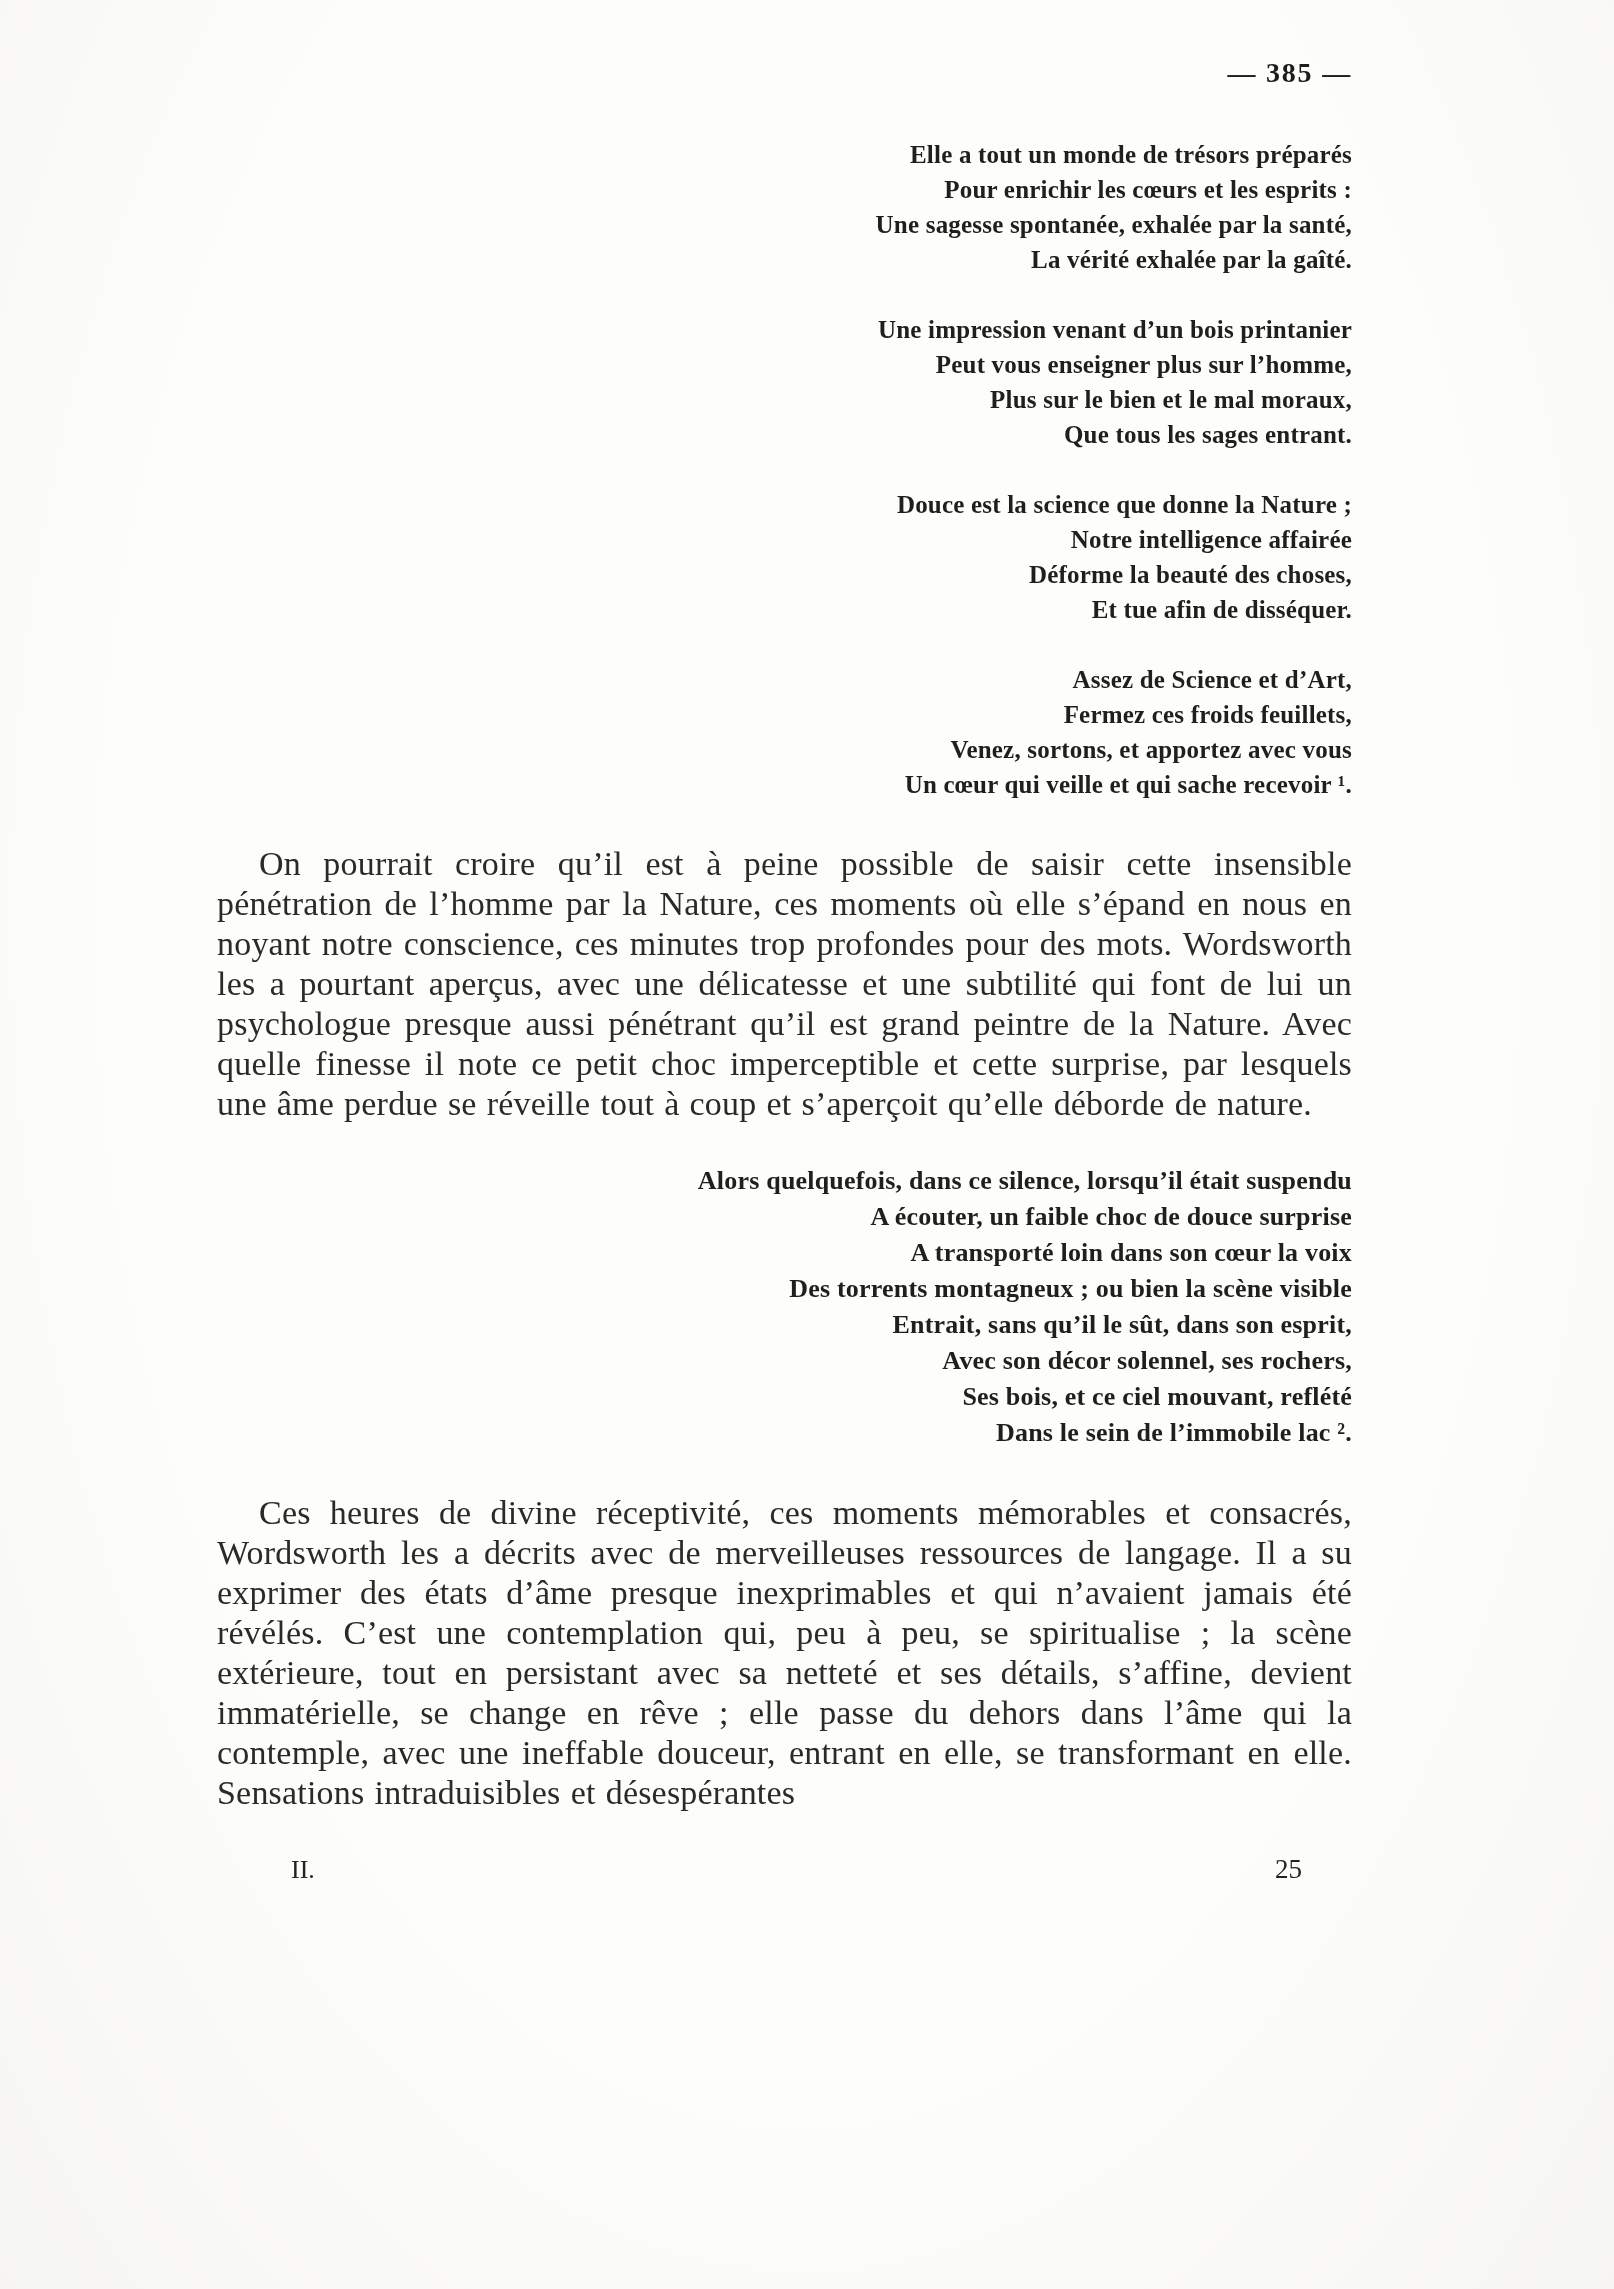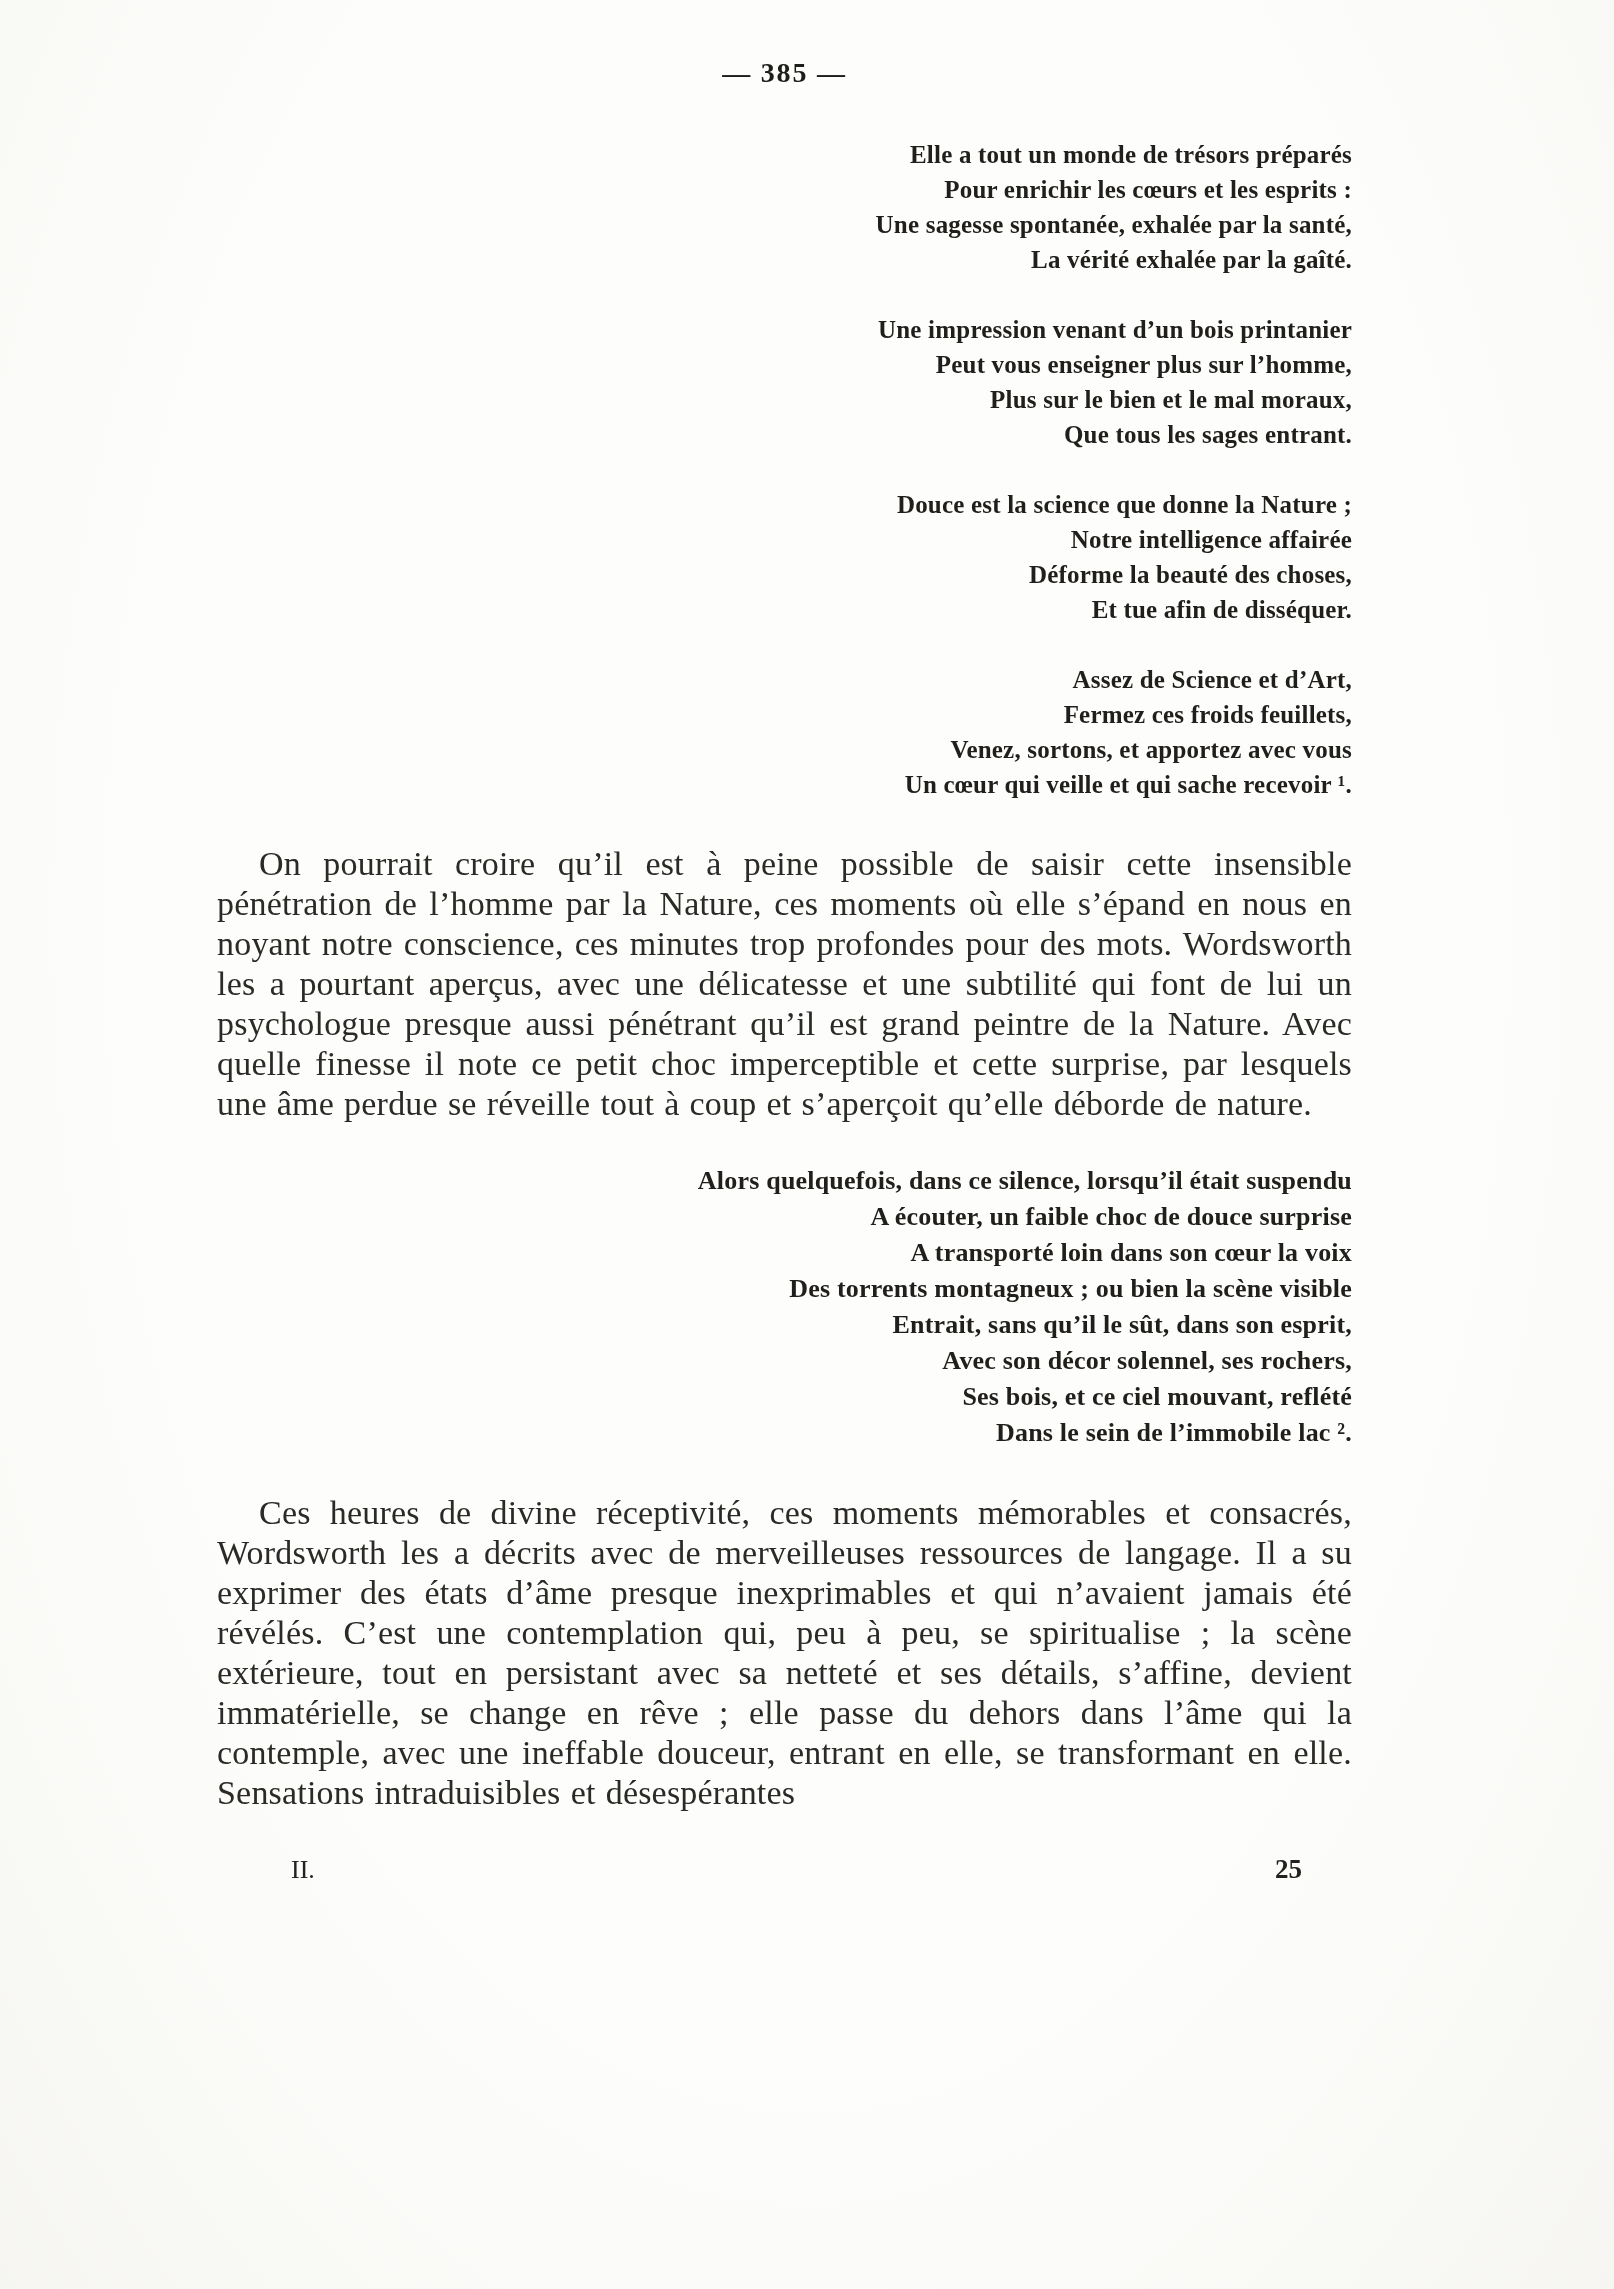--- a/index.html
+++ b/index.html
@@ -13,21 +13,21 @@
     height: 2290px;
     box-sizing: border-box;
     background: #fdfdfb;
     background-image: radial-gradient(ellipse at 50% 40%, rgba(255,255,255,0) 60%, rgba(225,223,218,0.25) 100%);
     color: #2b2a26;
     font-family: "Liberation Serif", "DejaVu Serif", serif;
     padding: 57px 262px 0 217px;
     overflow: hidden;
   }
   .page-number {
-    text-align: center;
+    text-align: right;
     font-weight: bold;
     font-size: 28px;
     letter-spacing: 1.8px;
     color: #1e1d1a;
     margin-bottom: 48px;
   }
   .verse-block { margin: 0; }
   .stanza {
     text-align: center;
     font-weight: bold;
@@ -71,21 +71,21 @@
   .footnote em { font-style: italic; }
   .footer-row {
     display: flex;
     justify-content: space-between;
     align-items: flex-end;
     margin-top: 41px;
     padding: 0 50px 0 74px;
     font-size: 26px;
     color: #23221f;
   }
-  .footer-signature { font-weight: bold; font-size: 27px; }
+  .footer-signature { font-weight: normal; font-size: 27px; }
 </style>
 </head>
 <body>
 
 <div class="page">
 
   <div class="page-number">— 385 —</div>
 
   <section class="verse-block">
 

